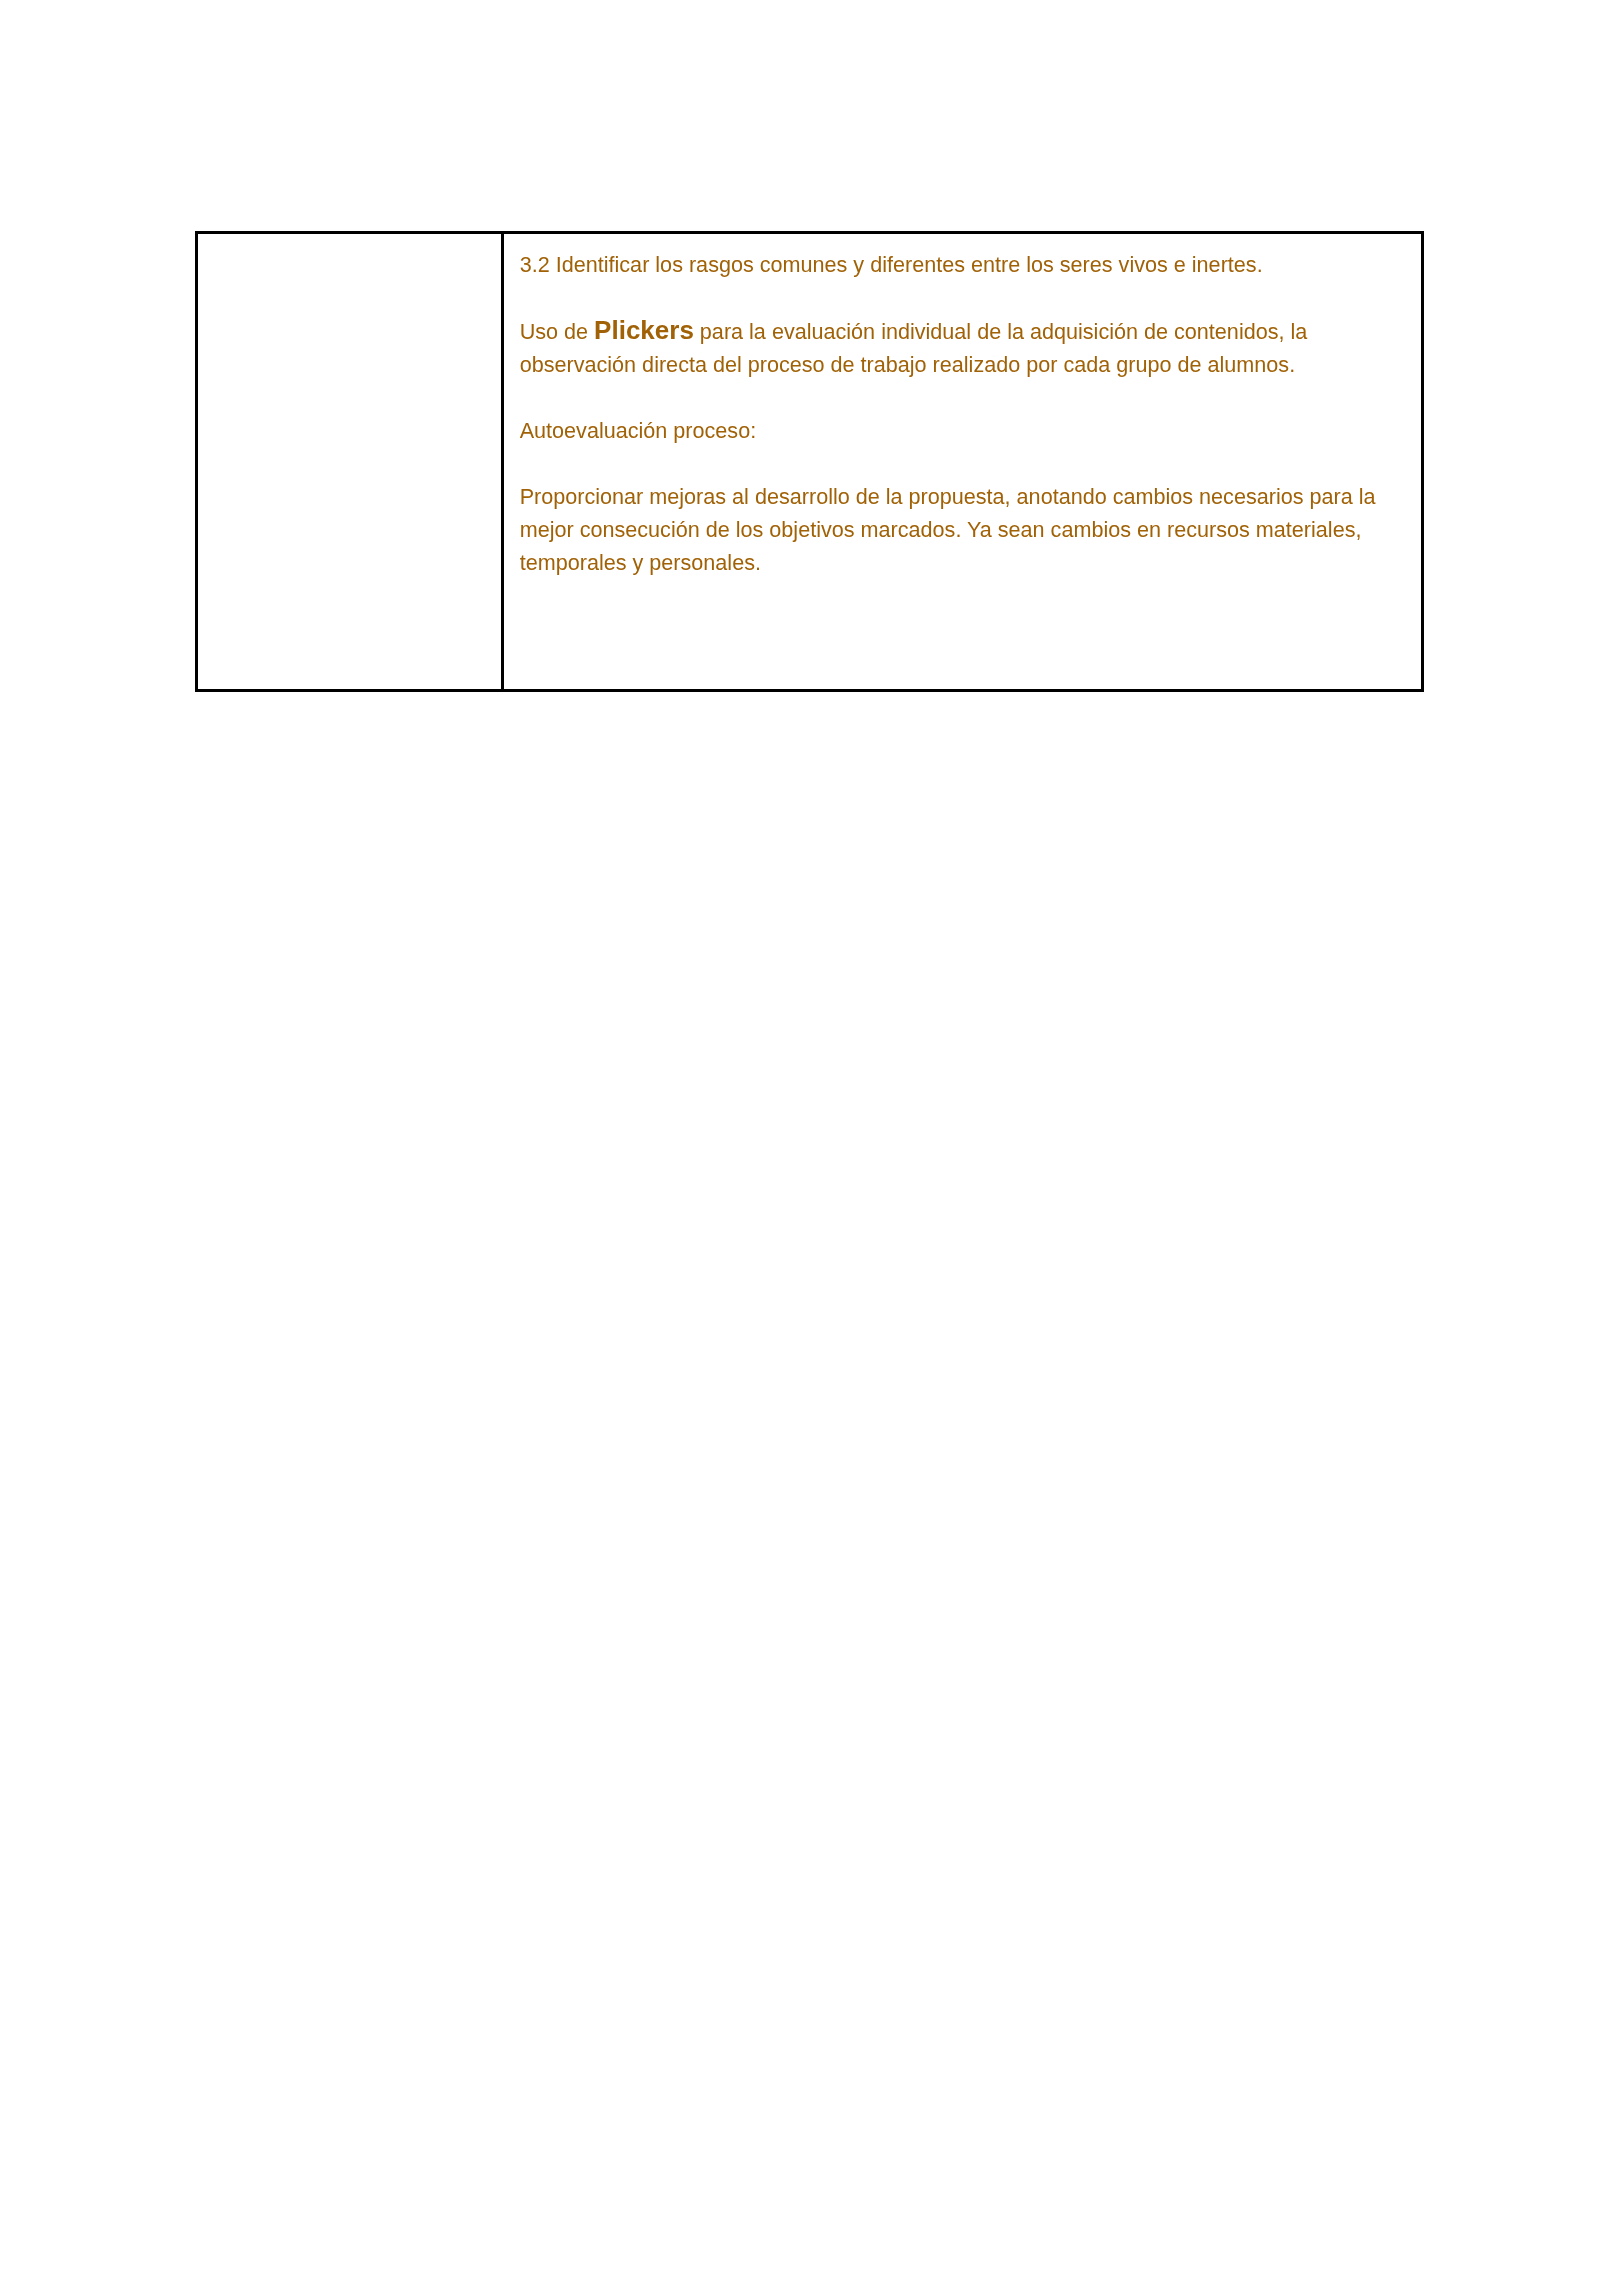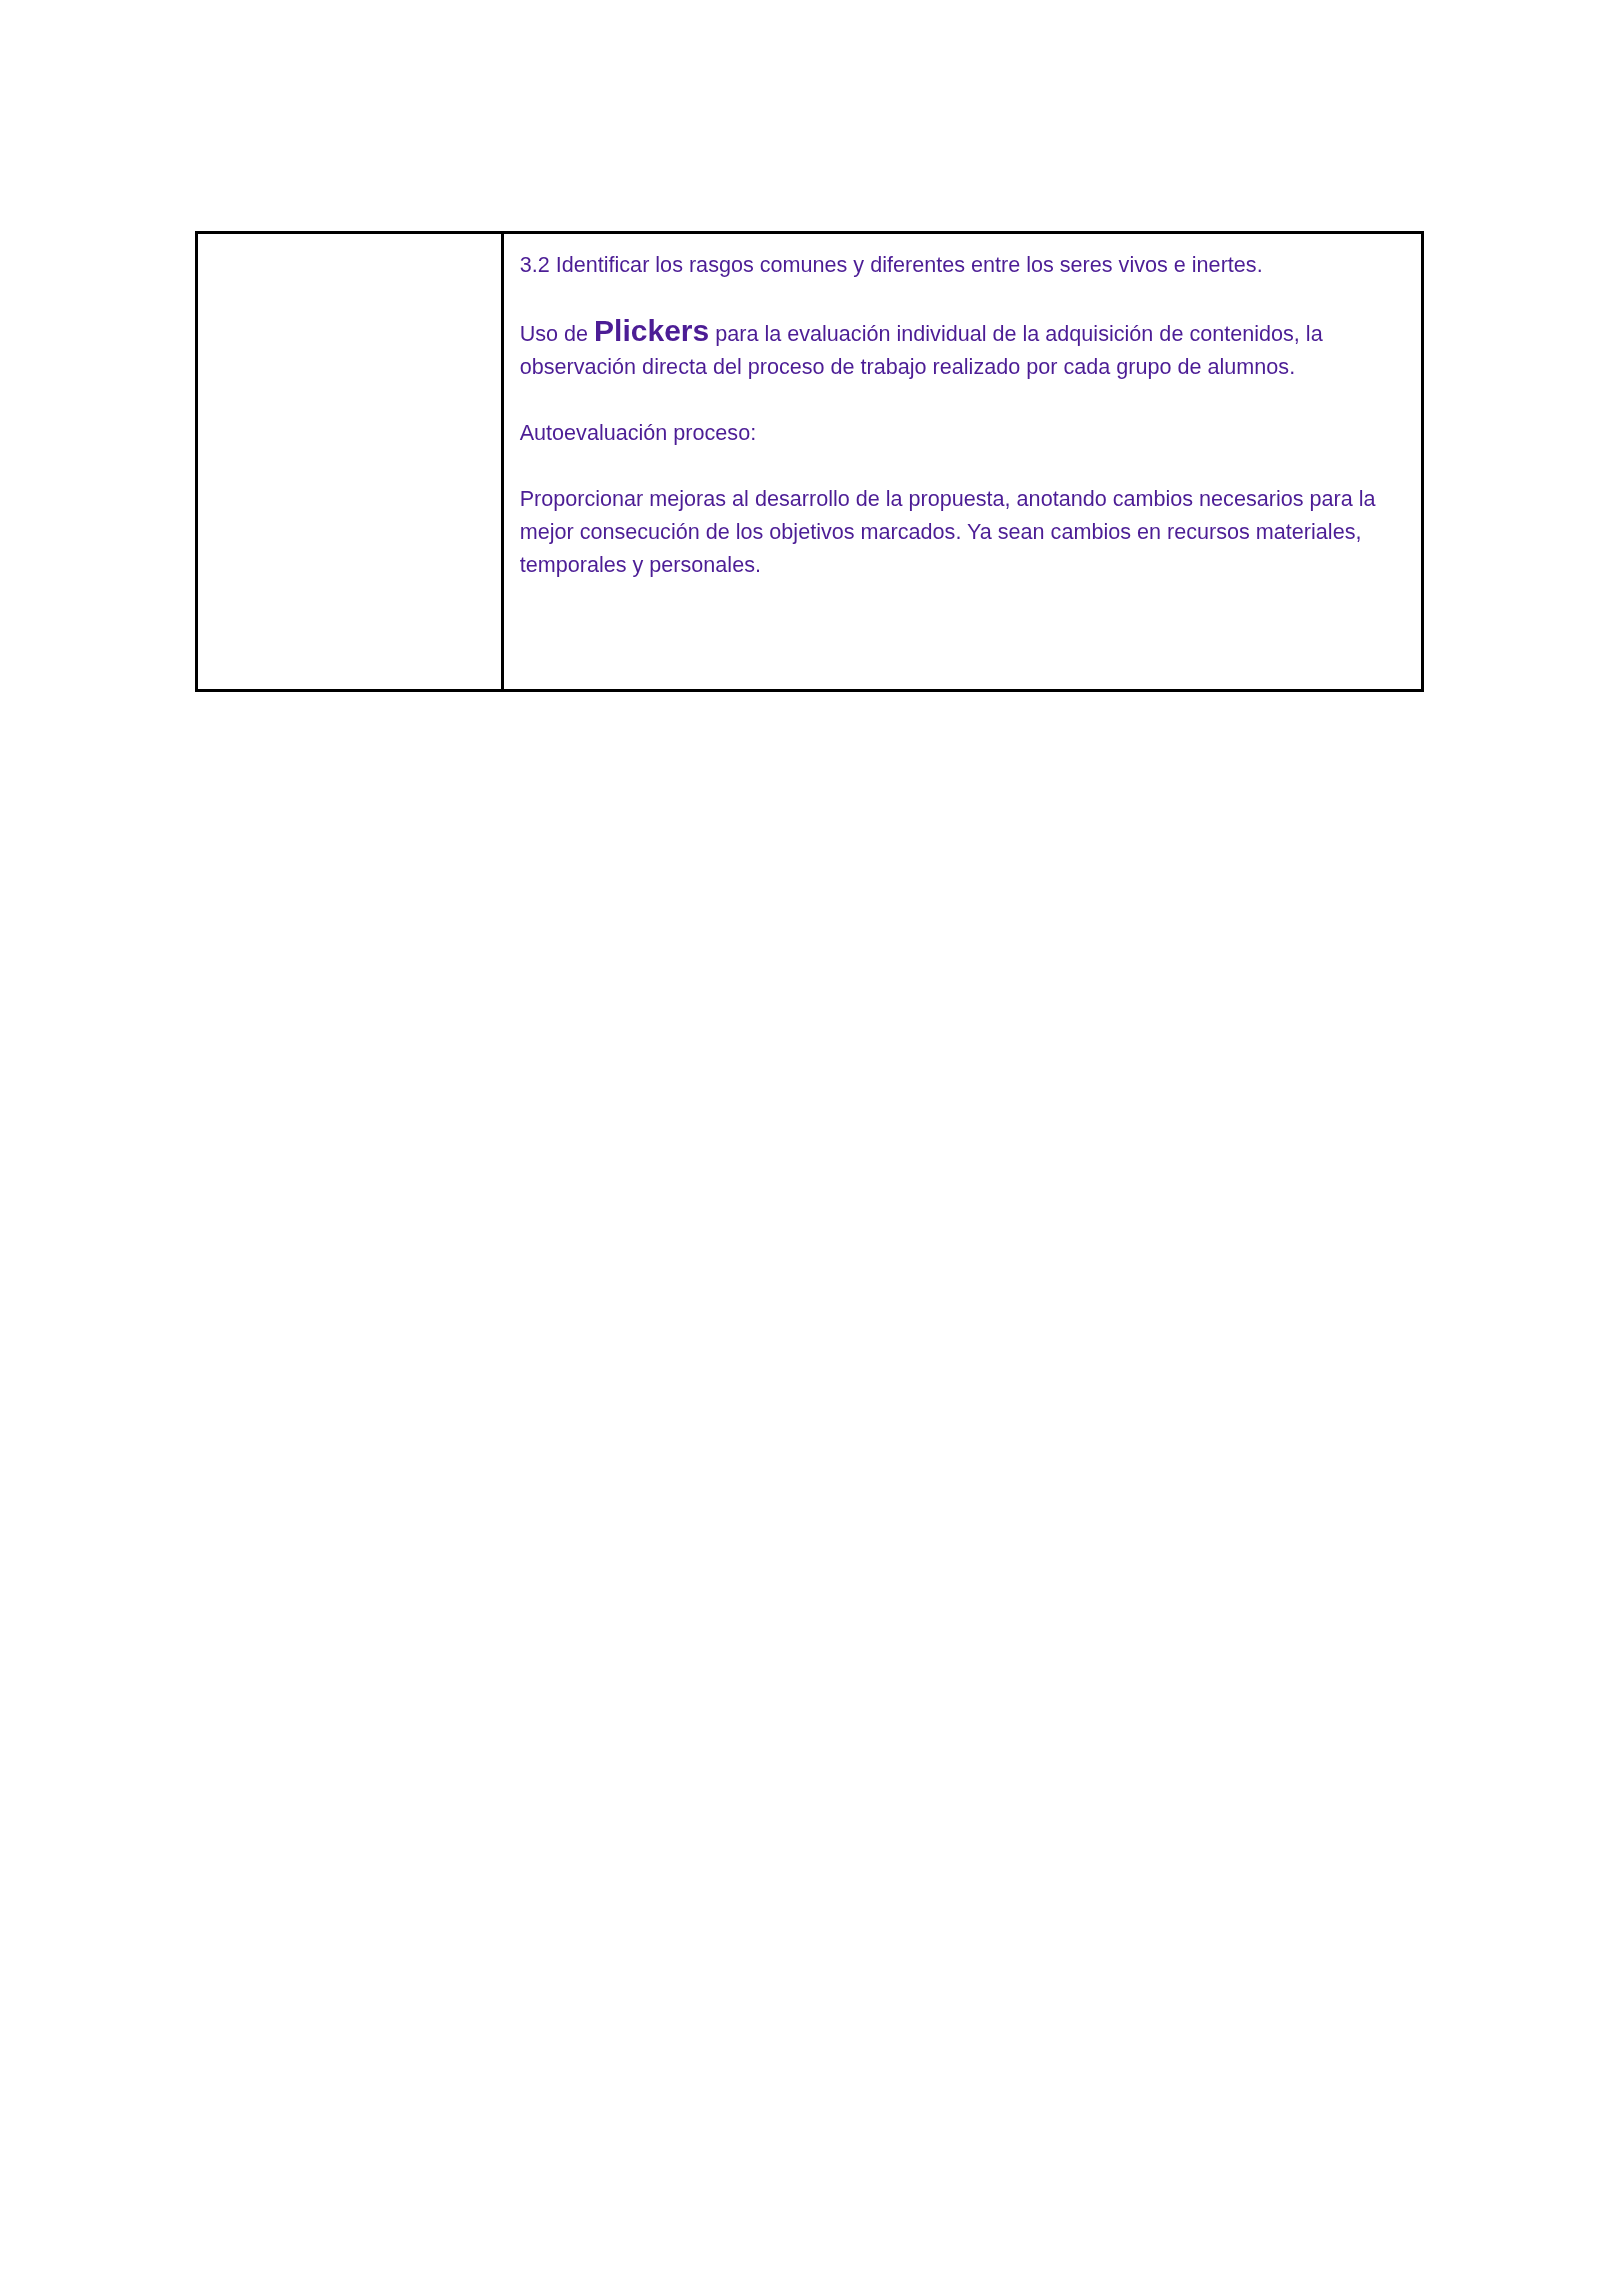--- a/index.html
+++ b/index.html
@@ -37,34 +37,34 @@
     flex: 0 0 306px;
     border-right: 3.9px solid #000000;
     background: #ffffff;
   }
 
   .cell-right {
     flex: 1 1 auto;
     padding: 13.7px 17.6px 13.7px 15.7px;
     font-size: 21.6px;
     line-height: 33px;
-    color: #4c1d95;
+    color: #a16207;
   }
 
   .cell-right p {
     margin: 0 0 33px 0;
   }
 
   .cell-right p:last-child {
     margin-bottom: 4px;
   }
 
   .plickers-bold {
     font-weight: bold;
-    font-size: 30px;
+    font-size: 26px;
     line-height: 33px;
   }
 </style>
 </head>
 <body>
 
 <div class="page">
 
   <div class="doc-table">
 

